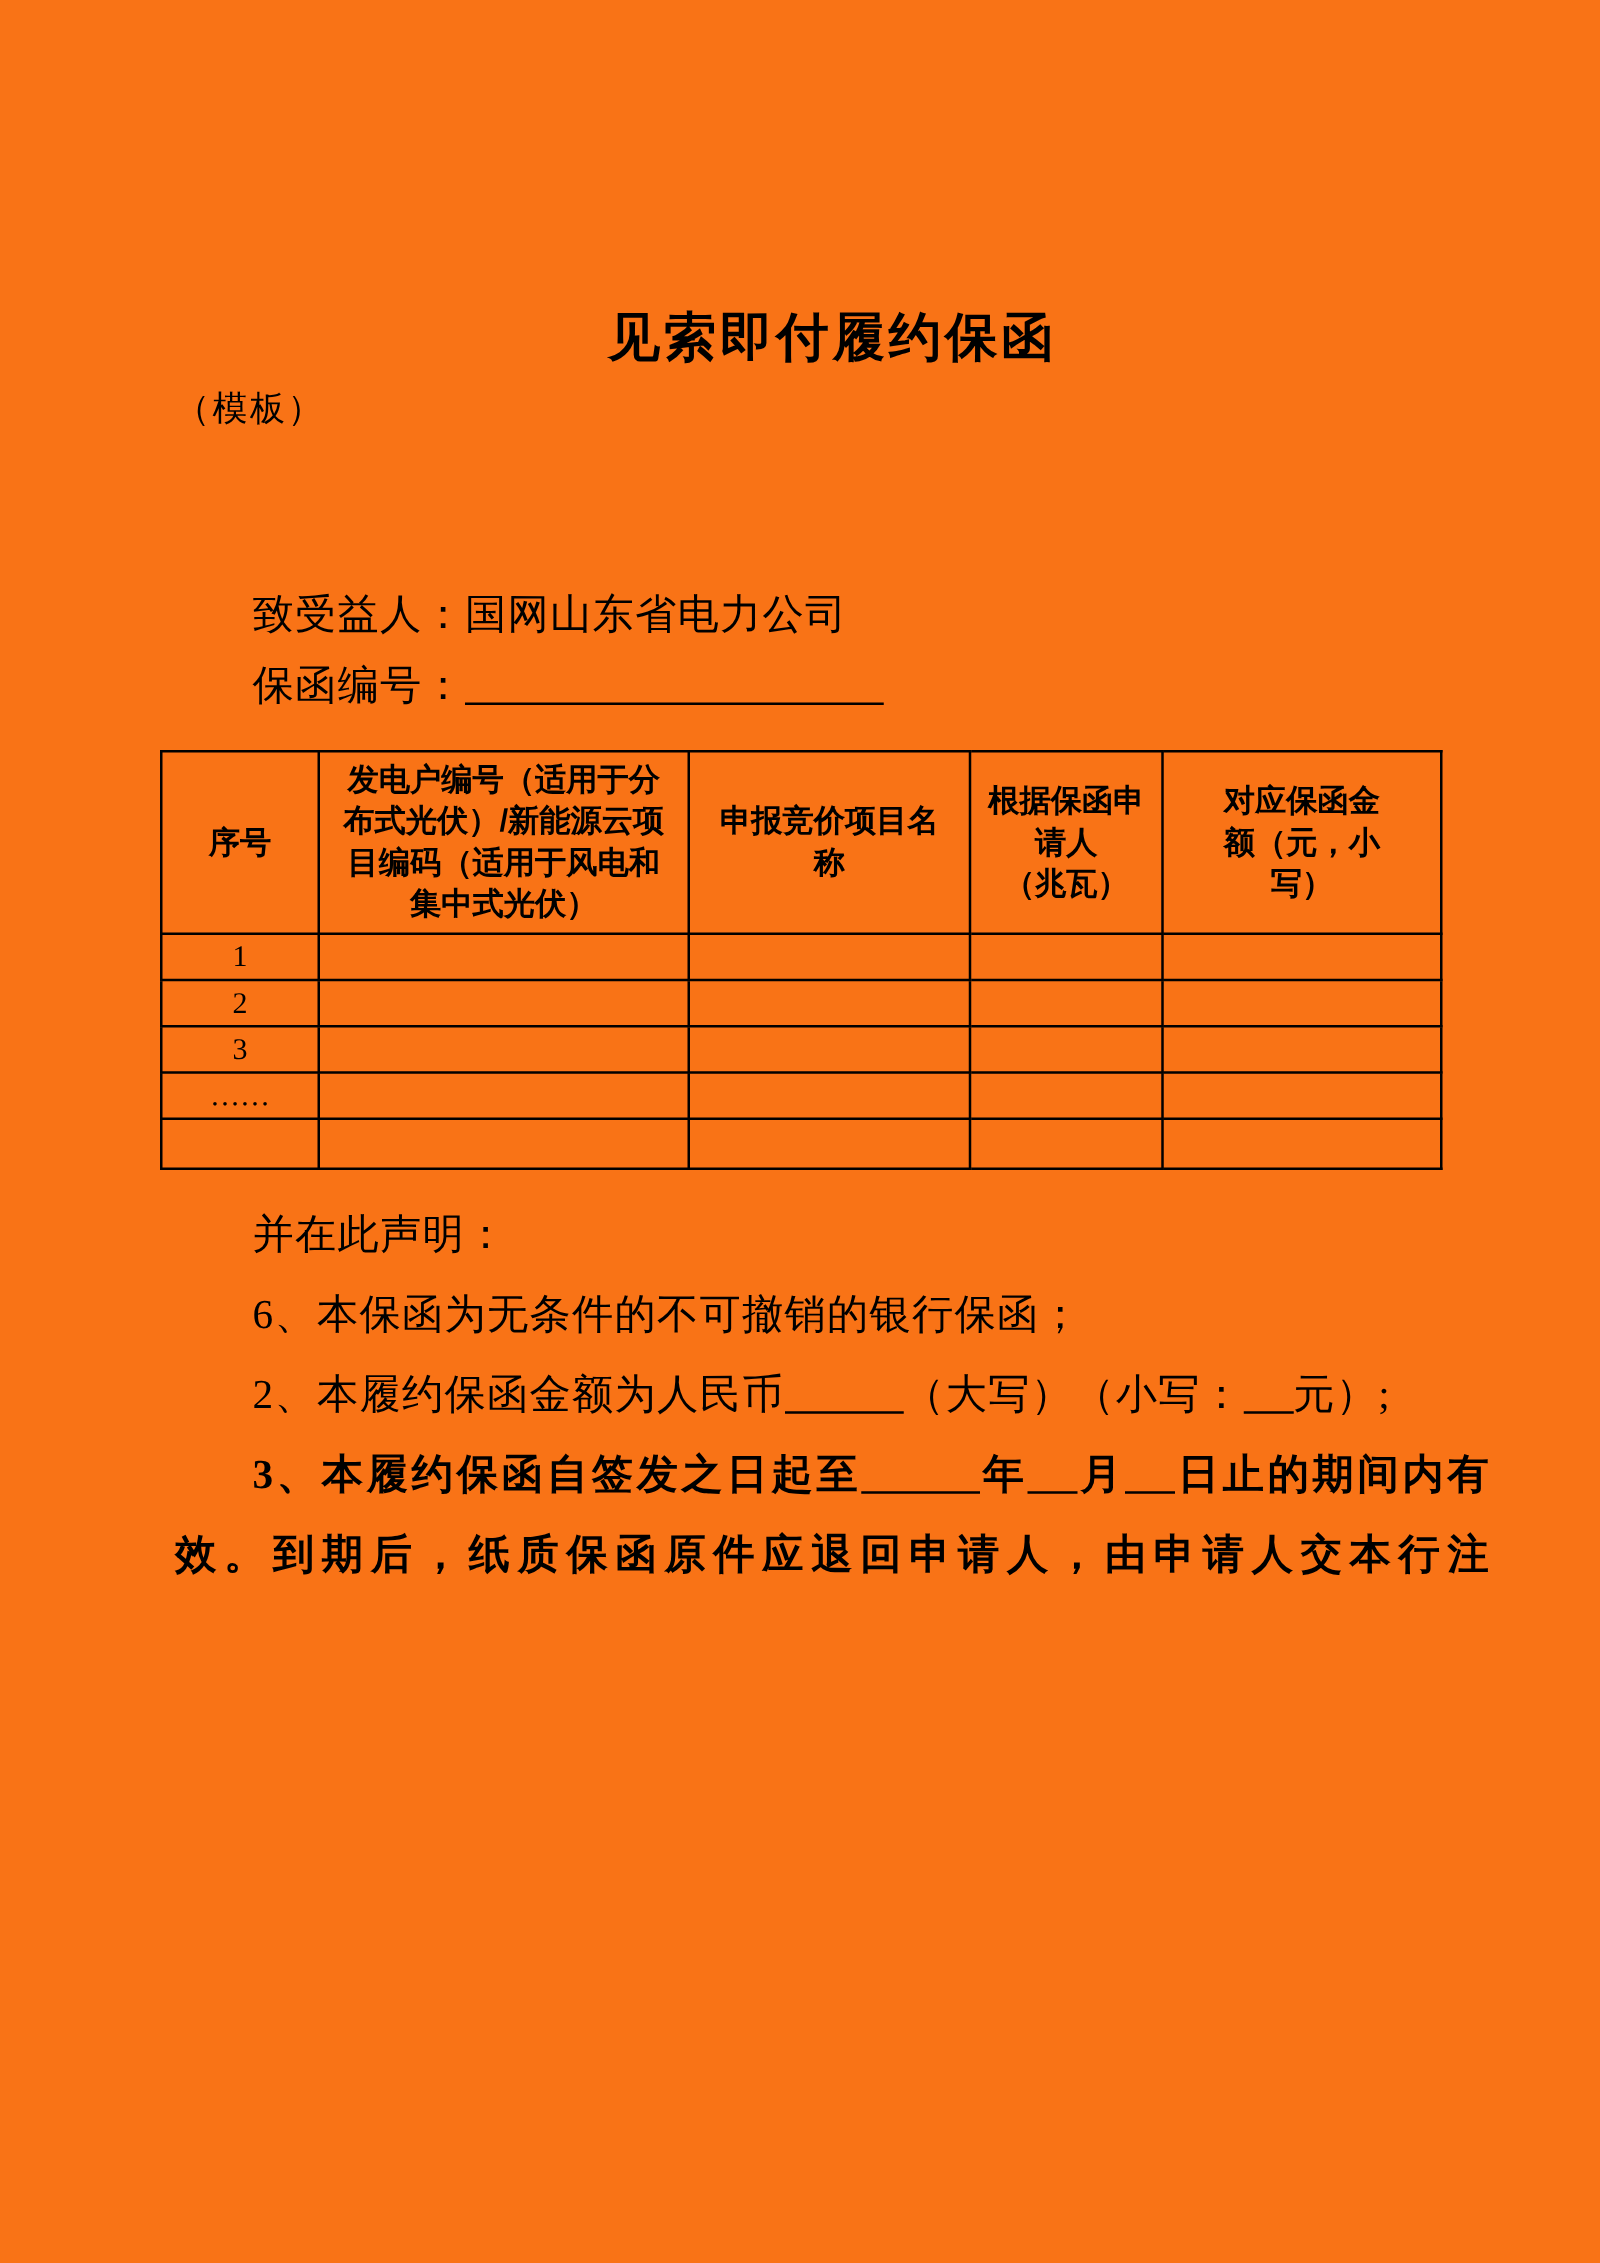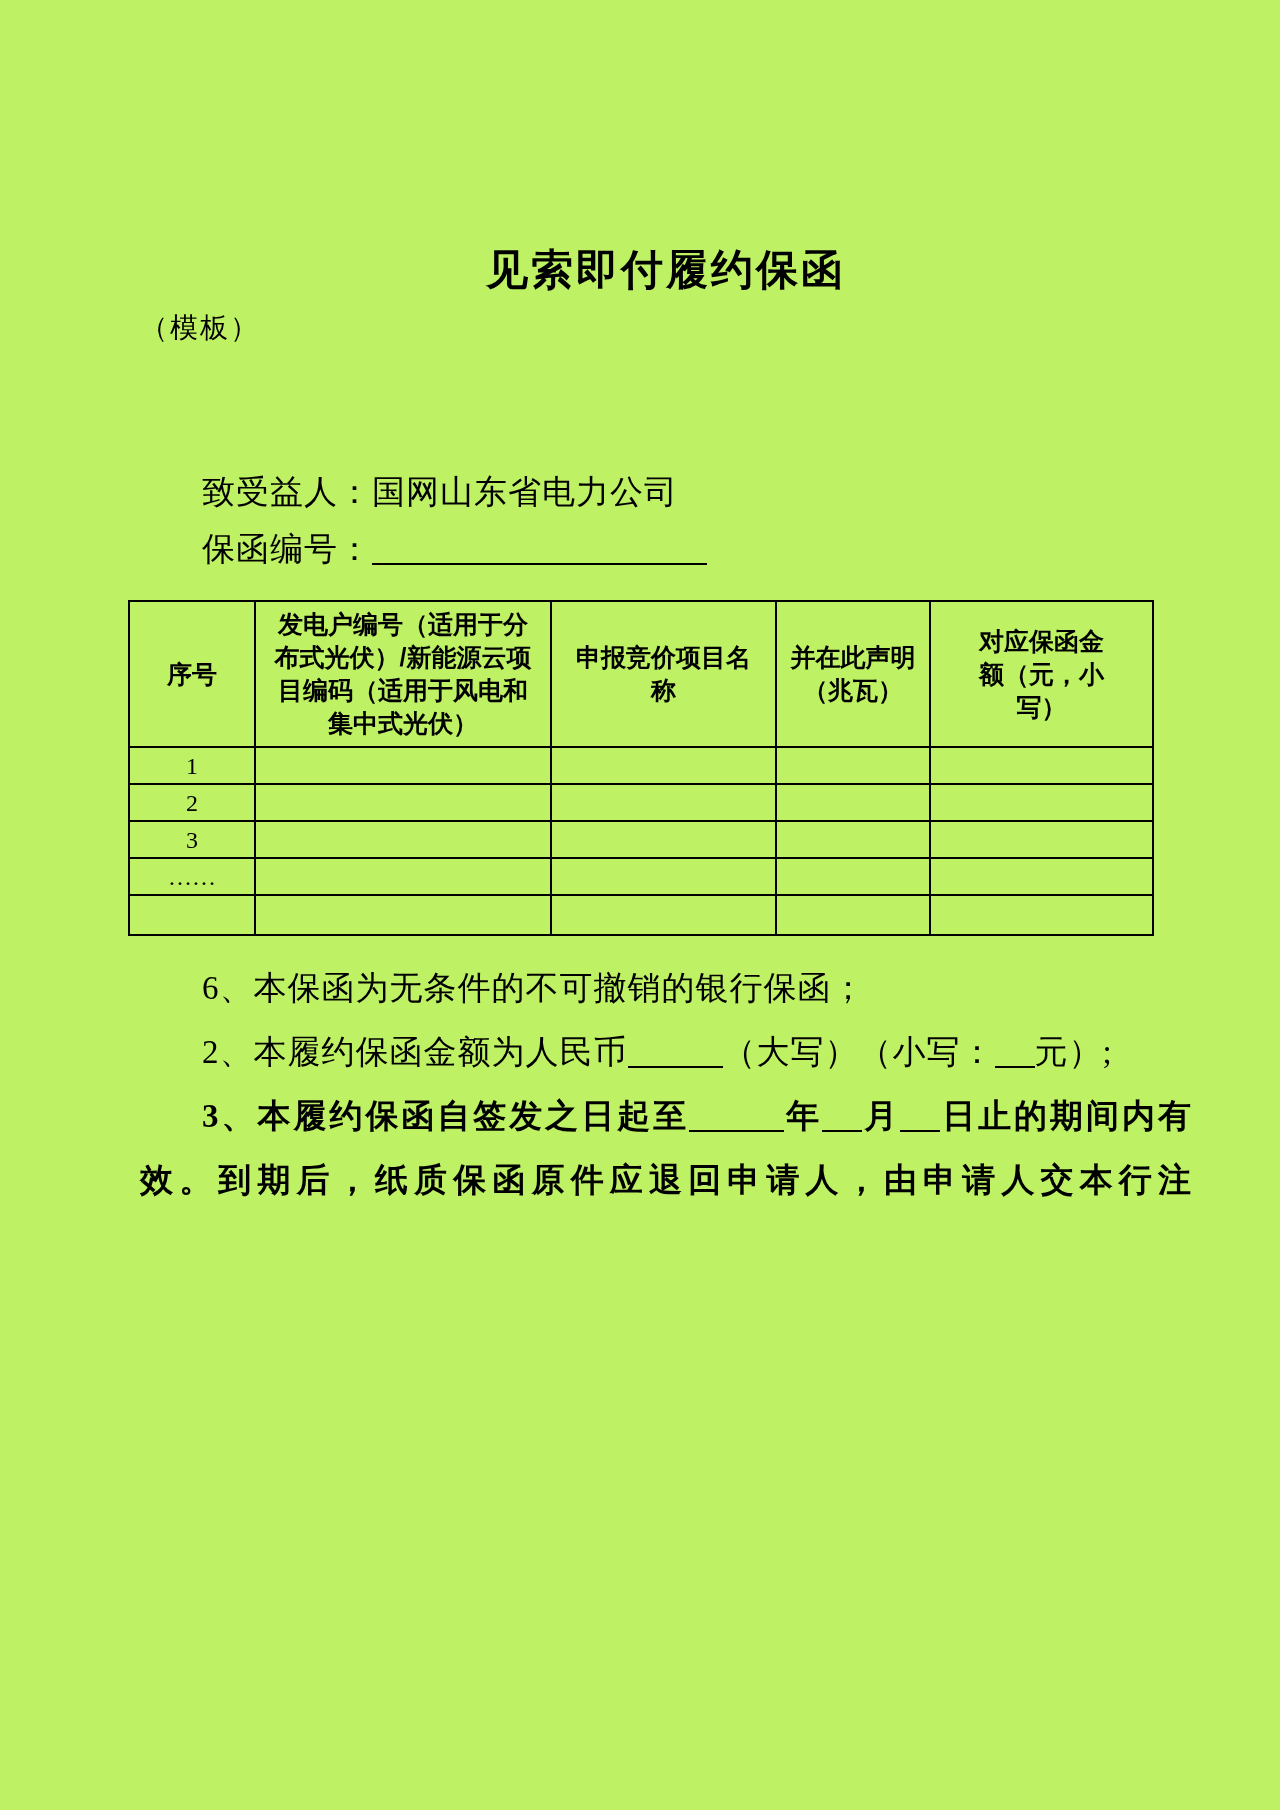--- a/index.html
+++ b/index.html
@@ -2,21 +2,21 @@
 <html><head>
 <meta charset="utf-8">
 <style>
   html, body { margin: 0; padding: 0; background: #ffffff; }
   .page {
     position: relative;
     width: 1280px;
     height: 1810px;
     box-sizing: border-box;
     padding: 246px 88px 0 140px;
-    background: #bef264;
+    background: #f97316;
     color: #000000;
     font-family: "Liberation Serif", serif;
     overflow: hidden;
   }
   .title {
     margin: 0;
     text-align: center;
     font-family: "Liberation Sans", sans-serif;
     font-weight: 700;
     font-size: 42px;
@@ -110,21 +110,21 @@
         <col style="width:296px">
         <col style="width:225px">
         <col style="width:154px">
         <col style="width:223px">
     </colgroup>
     <thead>
       <tr>
         <th class="h1">序号</th>
         <th class="h2">发电户编号（适用于分布式光伏）/新能源云项目编码（适用于风电和集中式光伏）</th>
         <th class="h3">申报竞价项目名称</th>
-        <th class="h4">并在此声明
+        <th class="h4">根据保函申请人
 （兆瓦）</th>
         <th class="h5">对应保函金额（元，小写）</th>
       </tr>
     </thead>
     <tbody>
       <tr>
         <td>1</td>
         <td></td>
         <td></td>
         <td></td>
@@ -155,18 +155,19 @@
         <td></td>
         <td></td>
         <td></td>
         <td></td>
         <td></td>
       </tr>
     </tbody>
   </table>
 
   <div class="decl-block">
+    <p class="para">并在此声明：</p>
     <p class="para">6、本保函为无条件的不可撤销的银行保函；</p>
     <p class="para"><span>2、本履约保函金额为人民币</span><span class="blank blank-amount"></span><span>（大写）（小写：</span><span class="blank blank-amount-small"></span><span>元）;</span></p>
     <p class="para fill-last"><span>3、本履约保函自签发之日起至</span><span class="blank blank-year"></span><span>年</span><span class="blank blank-month"></span><span>月</span><span class="blank blank-day"></span><span>日止的期间内有效。到期后，纸质保函原件应退回申请人，由申请人交本行注</span></p>
   </div>
 
 </div>
 
 </body></html>

